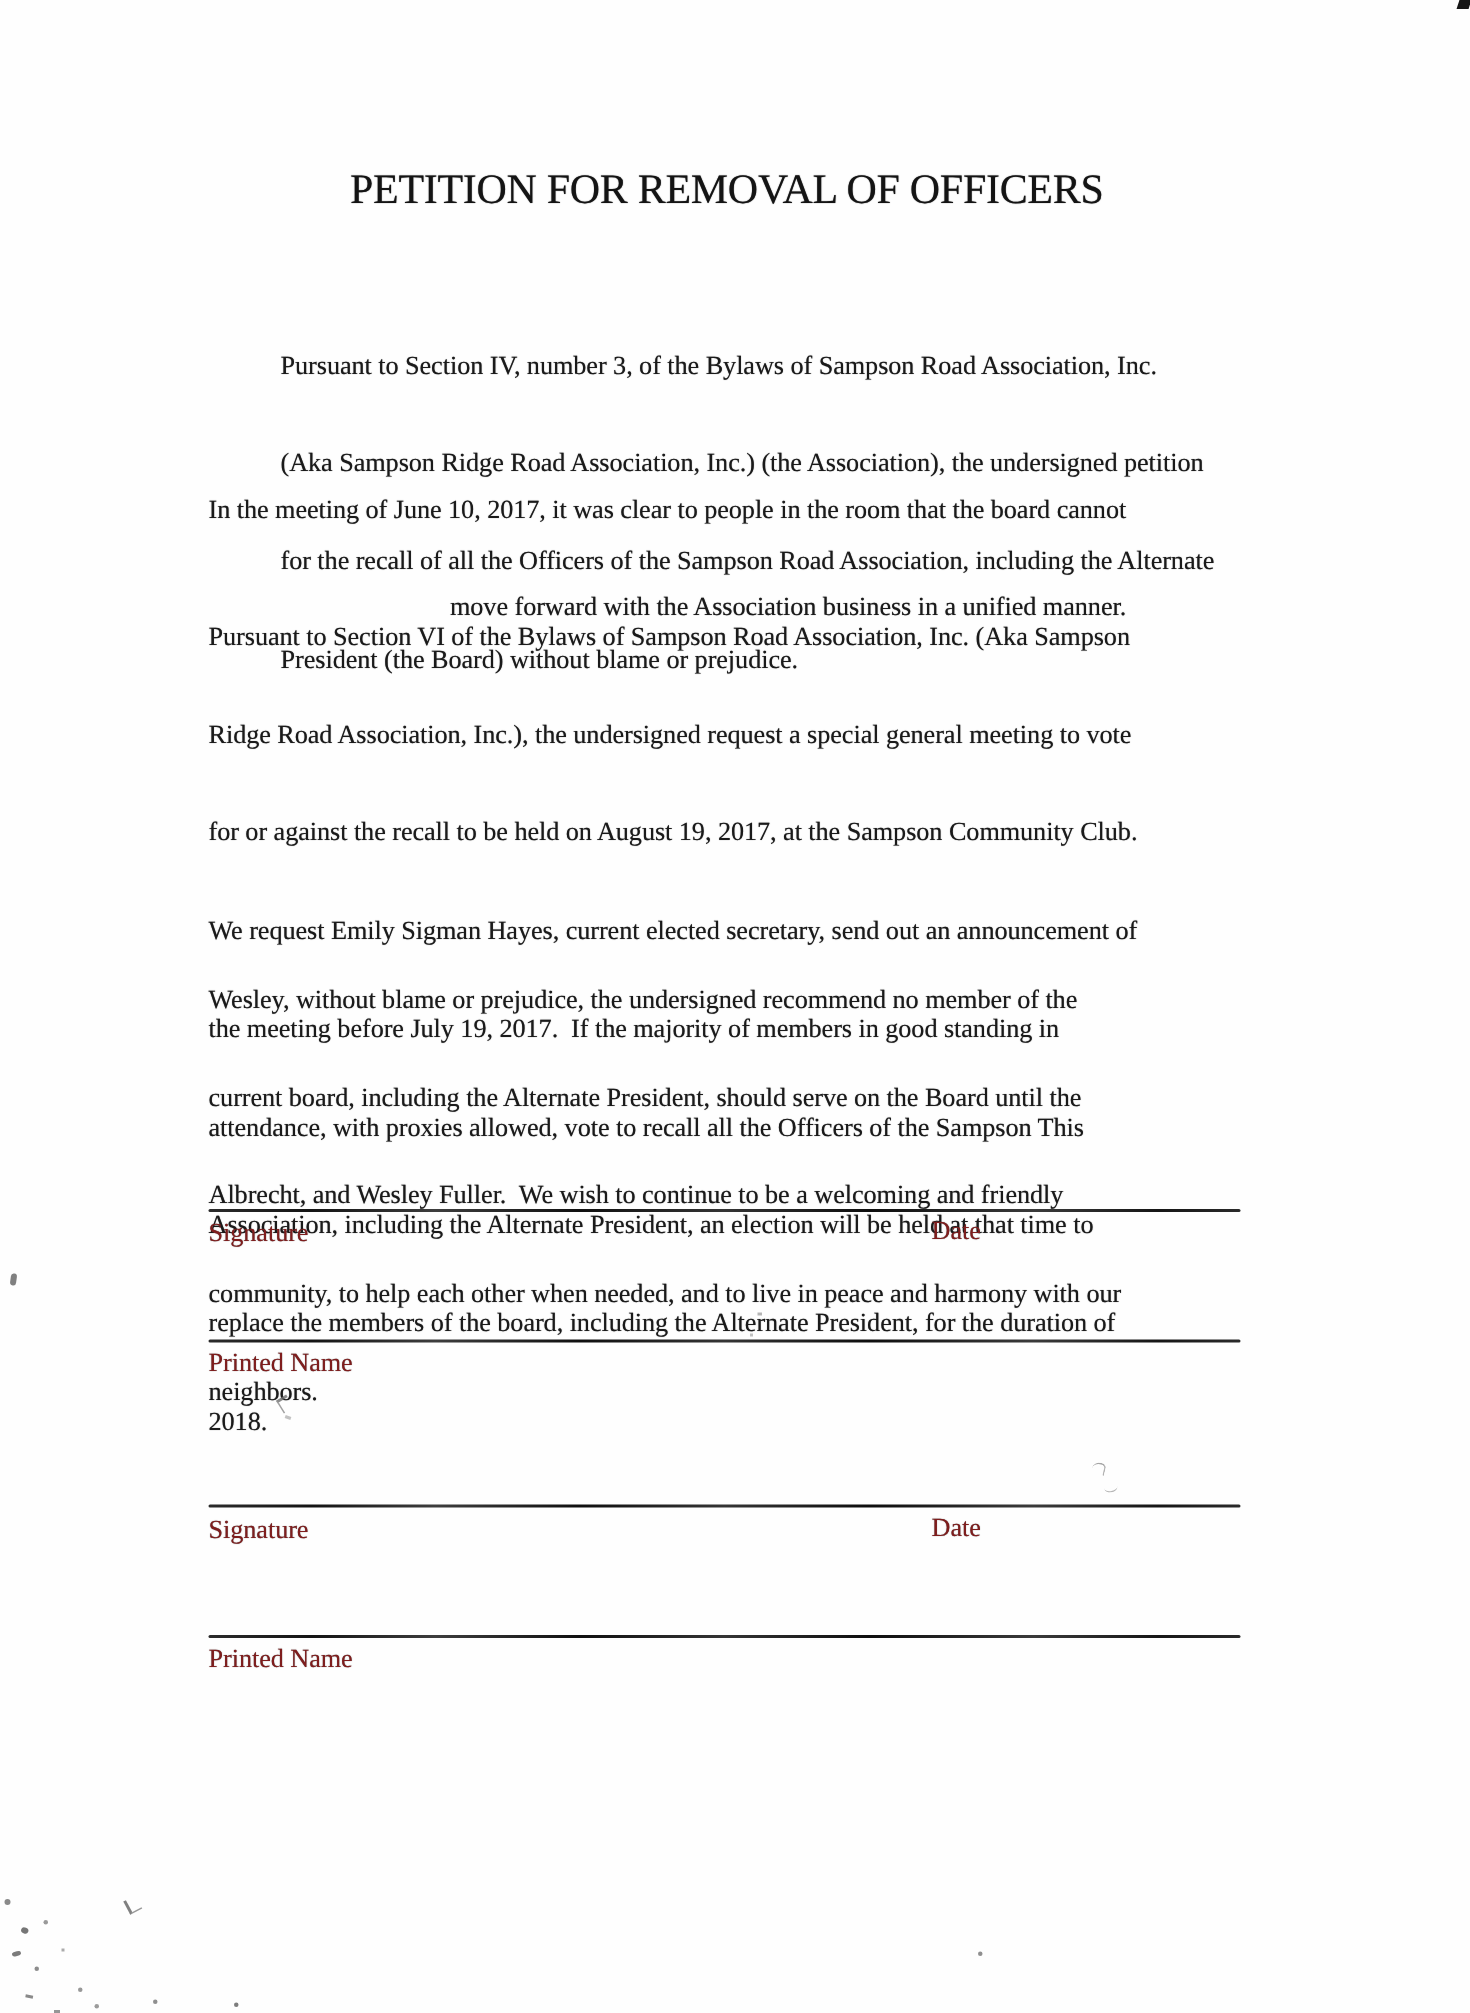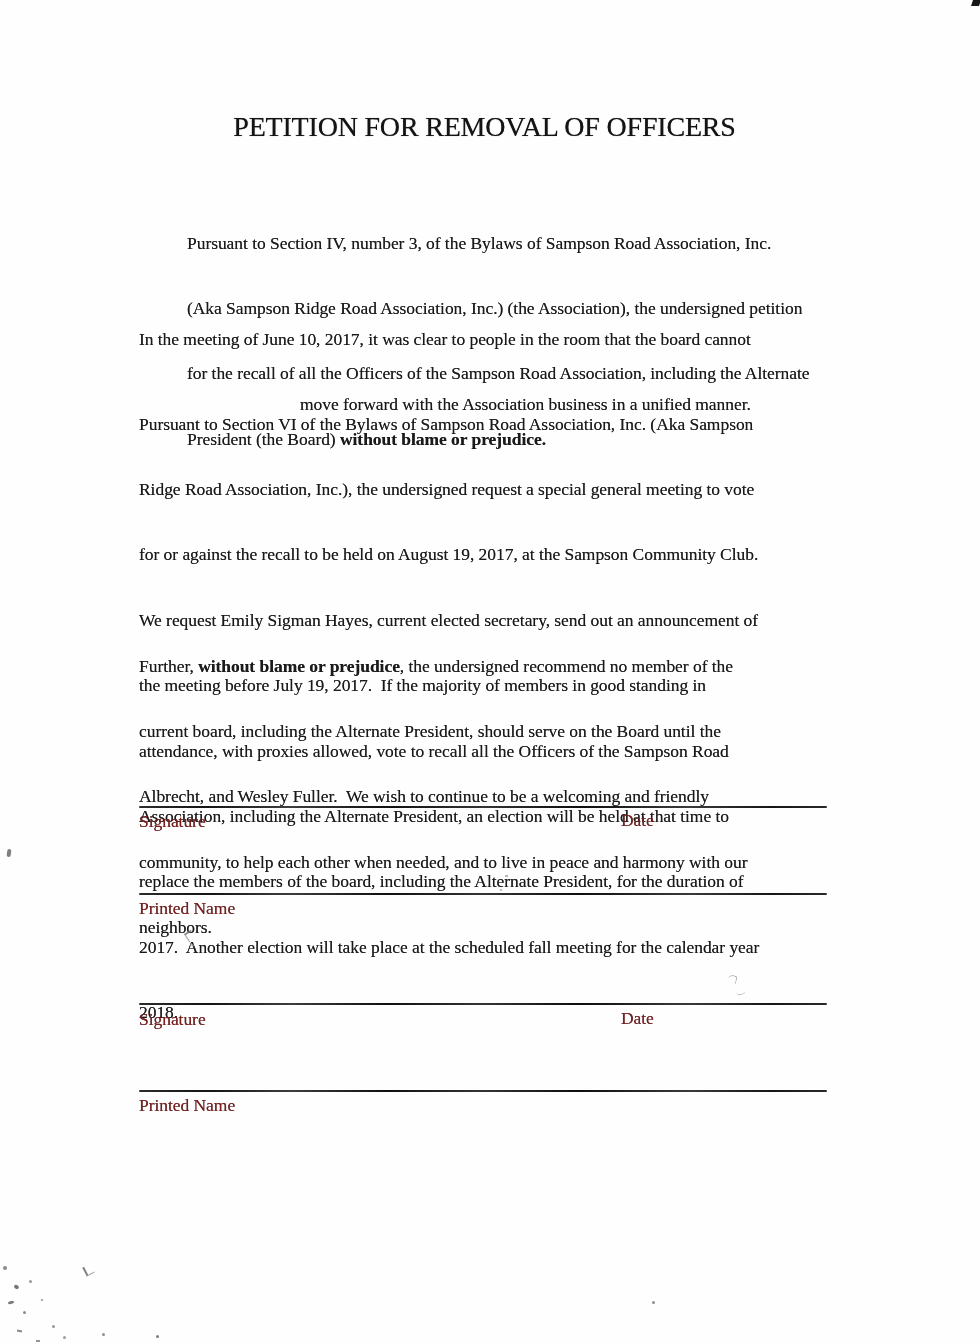--- a/index.html
+++ b/index.html
@@ -36,21 +36,21 @@
     line-height: 21.8px;
     letter-spacing: -0.05px;
     white-space: pre;
     color: #1a1a1a;
     text-shadow: 0 0 0.6px rgba(30,30,30,0.7);
   }
   #p1 { top: 189px; margin-left: 48px; }
   #p2 { top: 285px; text-align: right; }
   #p3 { top: 370px; }
   #p4 { top: 612px; }
-  .b { font-weight: 700; }
+  .b { font-weight: 400; }
   .rule {
     position: absolute;
     left: 139px;
     width: 688px;
     height: 2px;
     border-radius: 1px;
     background: linear-gradient(90deg,
       #2b2b2b 0%, #141414 10%, #3d3d3d 22%, #101010 36%,
       #343434 50%, #0e0e0e 64%, #3a3a3a 80%, #161616 92%, #2a2a2a 100%);
   }
@@ -117,29 +117,28 @@
     <div>In the meeting of June 10, 2017, it was clear to people in the room that the board cannot</div>
     <div>move forward with the Association business in a unified manner.</div>
   </div>
 
   <div class="para" id="p3">
     <div>Pursuant to Section VI of the Bylaws of Sampson Road Association, Inc. (Aka Sampson</div>
     <div>Ridge Road Association, Inc.), the undersigned request a special general meeting to vote</div>
     <div>for or against the recall to be held on August 19, 2017, at the Sampson Community Club.</div>
     <div>We request Emily Sigman Hayes, current elected secretary, send out an announcement of</div>
     <div>the meeting before July 19, 2017.  If the majority of members in good standing in</div>
-    <div>attendance, with proxies allowed, vote to recall all the Officers of the Sampson Road</div>
+    <div>attendance, with proxies allowed, vote to recall all the Officers of the Sampson This</div>
     <div>Association, including the Alternate President, an election will be held at that time to</div>
     <div>replace the members of the board, including the Alternate President, for the duration of</div>
-    <div>2017.  Another election will take place at the scheduled fall meeting for the calendar year</div>
     <div>2018.</div>
   </div>
 
   <div class="para" id="p4">
-    <div><span>Further, </span><span class="b">without blame or prejudice</span><span>, the undersigned recommend no member of the</span></div>
+    <div><span>Wesley, </span><span class="b">without blame or prejudice</span><span>, the undersigned recommend no member of the</span></div>
     <div>current board, including the Alternate President, should serve on the Board until the</div>
     <div>Albrecht, and Wesley Fuller.  We wish to continue to be a welcoming and friendly</div>
     <div>community, to help each other when needed, and to live in peace and harmony with our</div>
     <div>neighbors.</div>
   </div>
 
   <div class="rule" id="rule-sig-1"></div>
   <div class="lbl" id="lbl-sig-1">Signature</div>
   <div class="lbl" id="lbl-date-1">Date</div>
   <div class="rule" id="rule-pn-1"></div>

